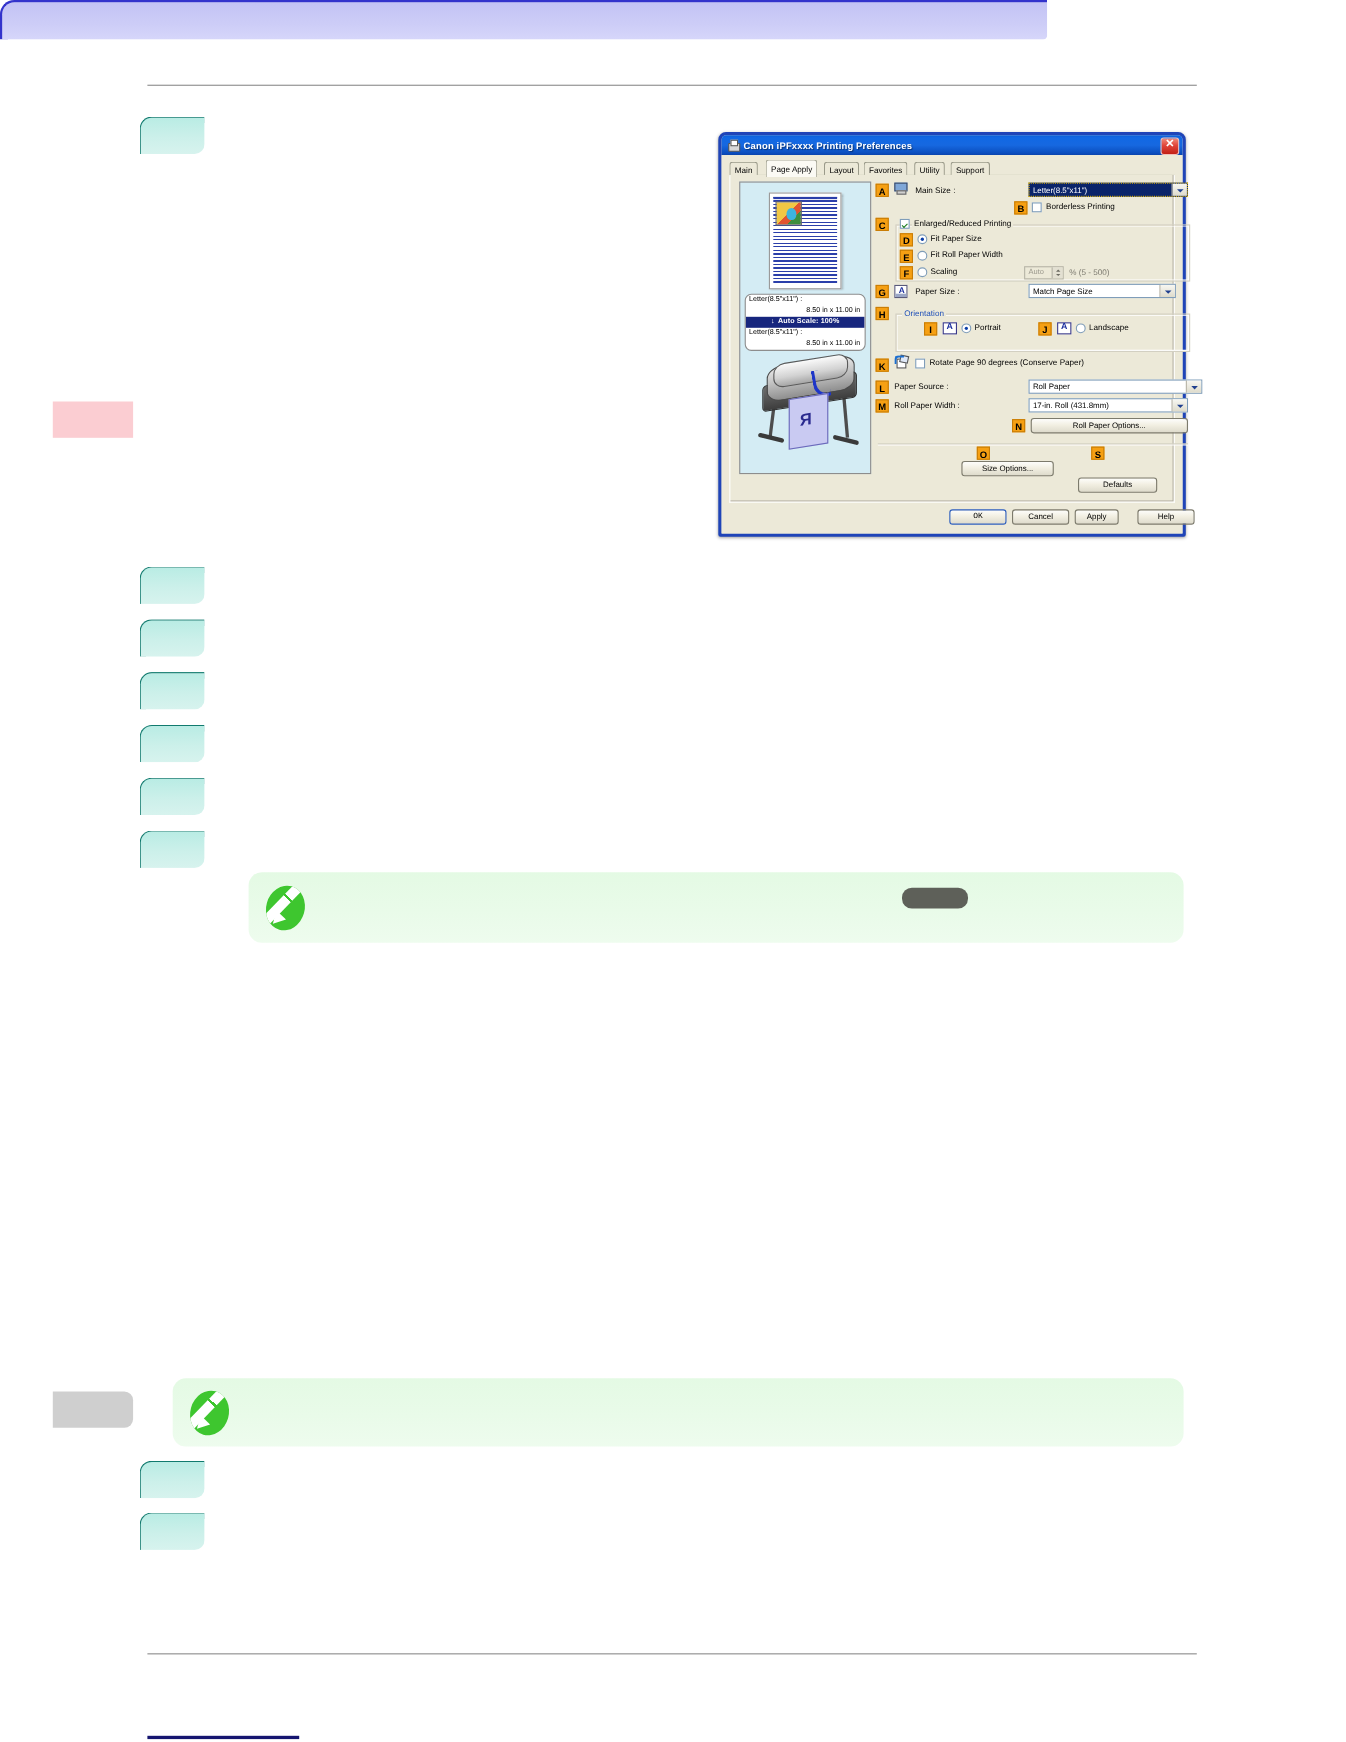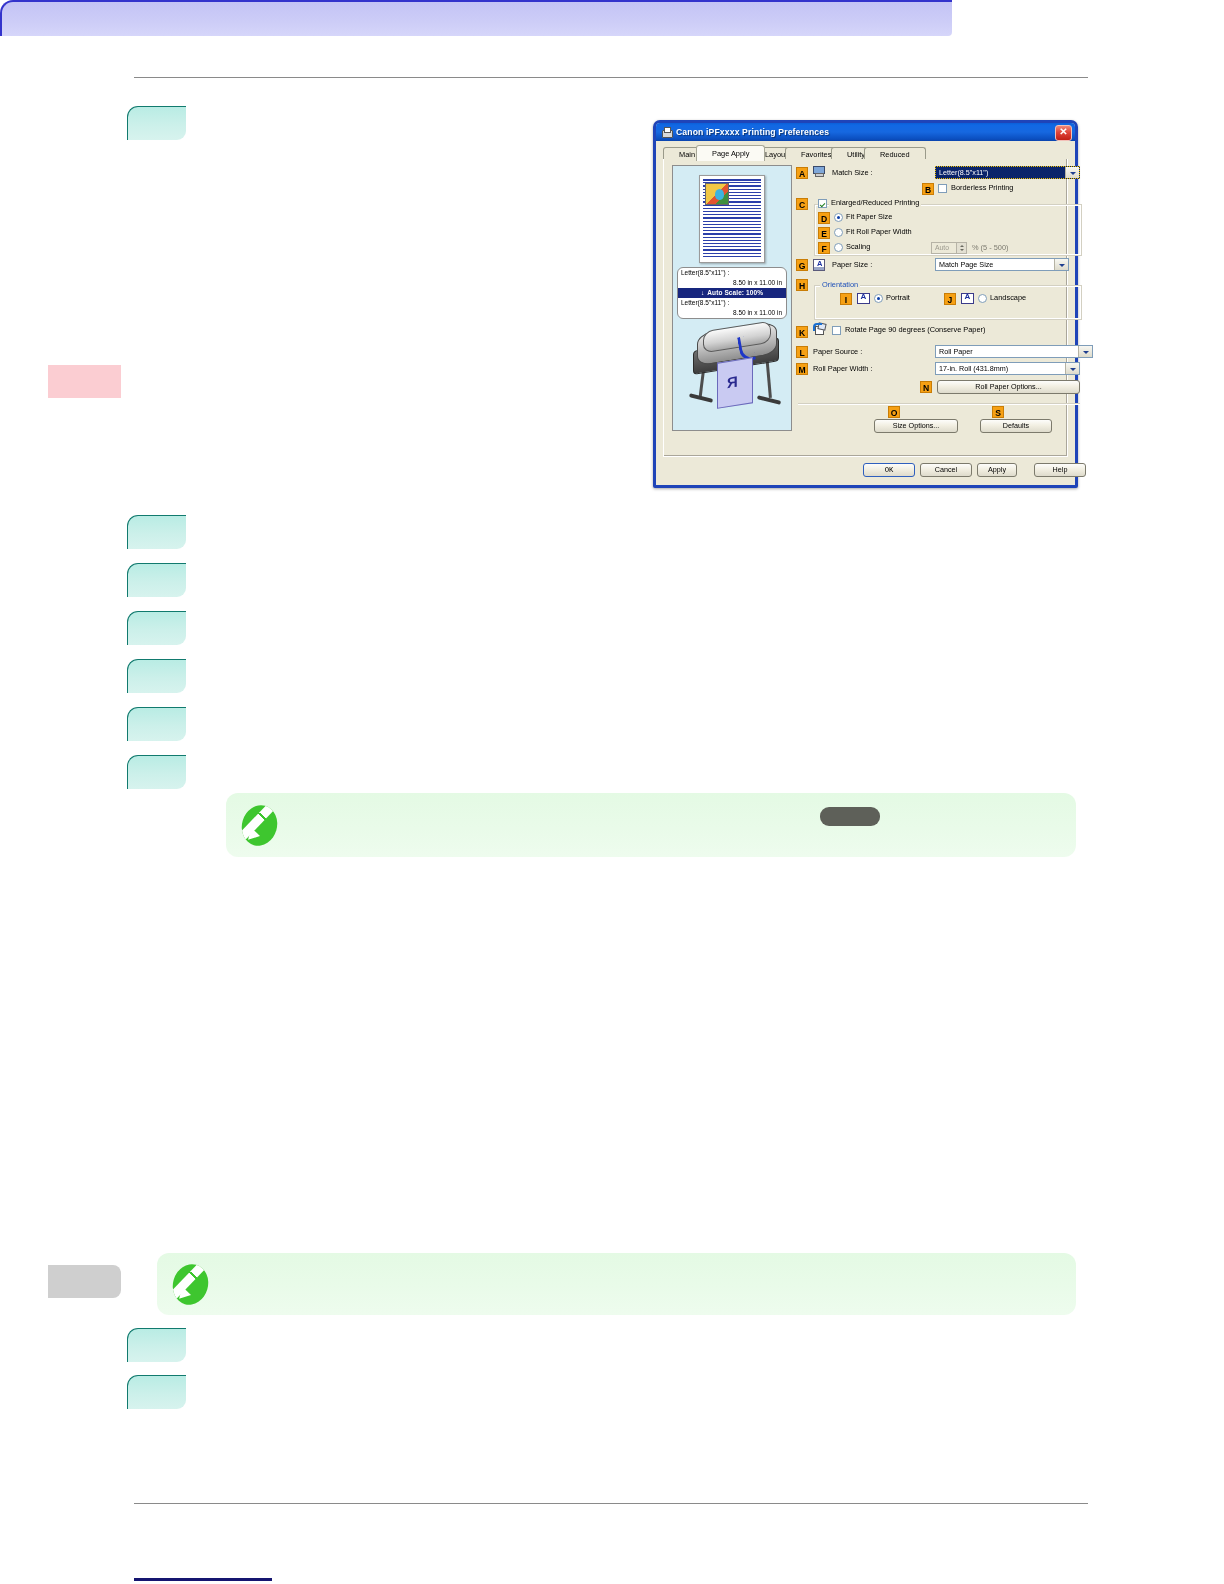--- a/index.html
+++ b/index.html
@@ -94,21 +94,21 @@
     background:linear-gradient(180deg,#f08878 0%,#e0453a 45%,#c22016 100%);
     border:1px solid #f3c0b8;border-radius:3px;
     color:#fff;font-size:10px;font-weight:bold;line-height:12px;text-align:center;
     cursor:pointer;
   }
   .dlg-body{position:absolute;left:0;top:18px;right:0;bottom:0;background:#ece9d8;}
 
   
   .tabstrip{position:absolute;left:7px;top:5px;right:7px;height:14px;}
   .tab{
-    position:absolute;top:1px;height:13px;line-height:13px;padding:0 15px;
+    position:absolute;top:1px;height:13px;line-height:13px;padding:0 4px;
     background:#ece9d8;border:1px solid #9a9a8a;border-bottom:none;
     border-radius:3px 3px 0 0;font-size:7.4px;white-space:nowrap;cursor:pointer;
   }
   .tab.active{
     top:-1px;height:15px;line-height:15px;background:#fbfaf4;
     border-color:#a8a898;z-index:3;font-weight:normal;
   }
   .tabline{position:absolute;left:7px;top:18px;right:7px;height:1px;background:#9a9a8a;}
 
   .panel{
@@ -305,21 +305,21 @@
 
   <div class="dlg-body">
 
     <div class="tabline"></div>
     <div class="tabstrip">
       <div class="tab" style="left:0px">Main</div>
       <div class="tab active" style="left:33px">Page Apply</div>
       <div class="tab" style="left:86px">Layout</div>
       <div class="tab" style="left:122px">Favorites</div>
       <div class="tab" style="left:168px">Utility</div>
-      <div class="tab" style="left:201px">Reduced</div>
+      <div class="tab" style="left:201px">Support</div>
     </div>
 
     <div class="panel">
 
       <div class="preview">
 
         <div class="thumb">
           <div class="thumb-inner"></div>
           <div class="thumb-topbar"></div>
           <div class="thumb-img"></div>
@@ -343,21 +343,21 @@
           <div class="pr-roll"></div>
           <div class="pr-swoosh"></div>
           <div class="pr-paper"></div>
         </div>
       </div>
 
       <div class="ctl">
 
         <div class="badge" style="left:0px;top:2px">A</div>
         <div class="icoPS" style="left:17px;top:1px"></div>
-        <div class="lbl" style="left:36px;top:3px">Match Size :</div>
+        <div class="lbl" style="left:36px;top:3px">Main Size :</div>
         <div class="combo sel" style="left:139px;top:1px;width:145px">
           <span class="v">Letter(8.5"x11")</span>
           <span class="arrow"></span>
         </div>
 
         <div class="badge" style="left:126px;top:18px">B</div>
         <div class="chk" style="left:142px;top:19px"></div>
         <div class="lbl" style="left:155px;top:18px">Borderless Printing</div>
 
         <div class="badge" style="left:0px;top:33px">C</div>
@@ -430,21 +430,21 @@
         </div>
 
         <div class="badge" style="left:124px;top:216px">N</div>
         <div class="btn" style="left:141px;top:215px;width:143px">Roll Paper Options...</div>
 
         <div class="sep" style="left:2px;top:238px;width:282px"></div>
 
         <div class="badge" style="left:92px;top:241px">O</div>
         <div class="badge" style="left:196px;top:241px">S</div>
         <div class="btn" style="left:78px;top:254px;width:84px">Size Options...</div>
-        <div class="btn" style="left:184px;top:254px;width:72px">Defaults</div>
+        <div class="btn" style="left:184px;top:269px;width:72px">Defaults</div>
       </div>
     </div>
 
     <div class="dlg-foot">
       <div class="btn def" style="left:200px;top:4px;width:52px">OK</div>
       <div class="btn" style="left:257px;top:4px;width:52px">Cancel</div>
       <div class="btn" style="left:314px;top:4px;width:40px">Apply</div>
       <div class="btn" style="left:371px;top:4px;width:52px">Help</div>
     </div>
 

